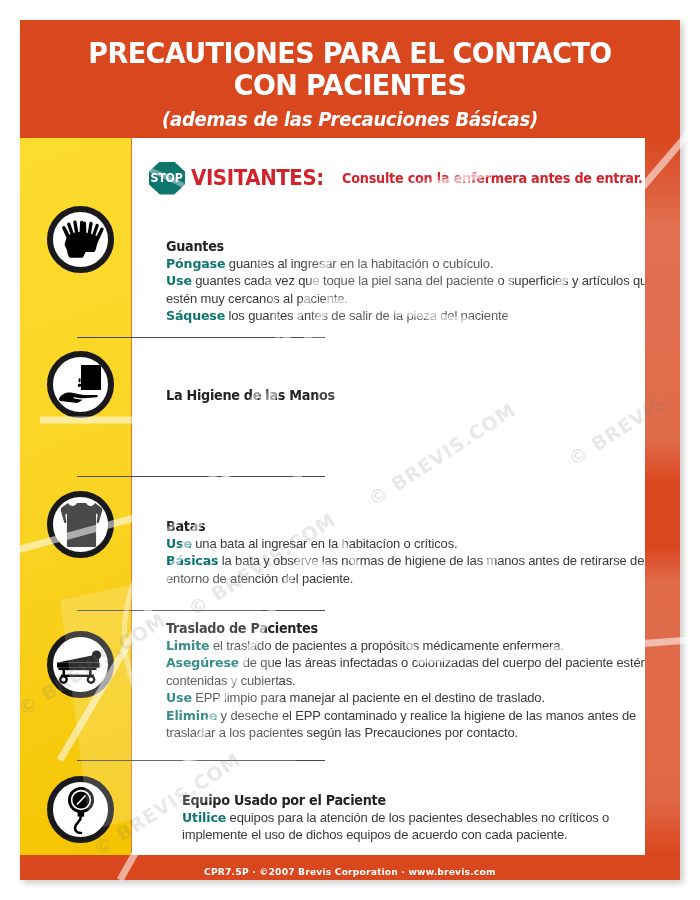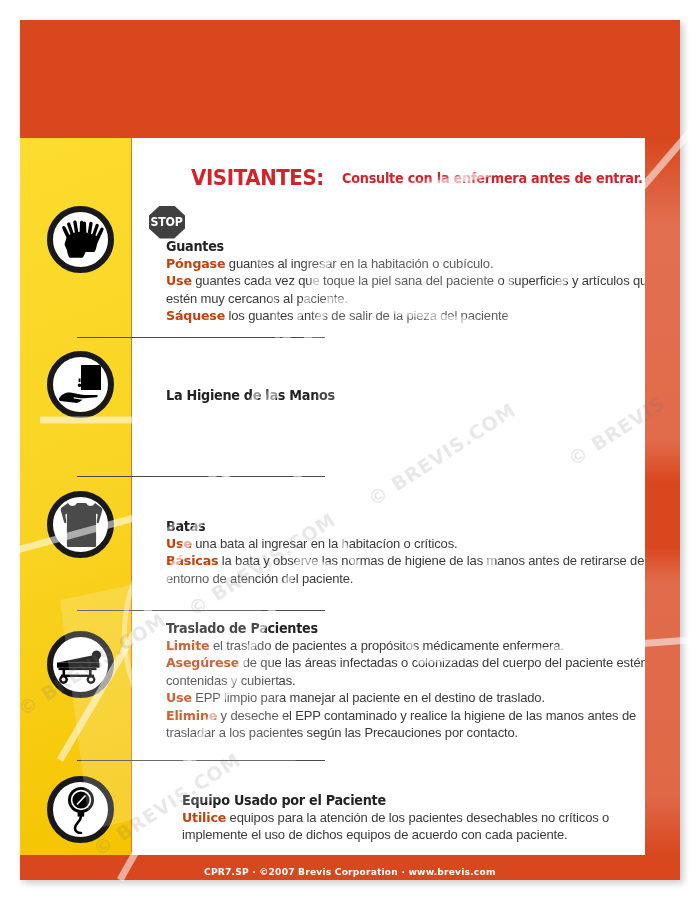--- a/index.html
+++ b/index.html
@@ -54,23 +54,23 @@
   }
   .panel { position: absolute; left: 113px; top: 0; width: 512px; height: 717px; background: #fff; }
 
   
   .visitorbar { position: absolute; left: 0; top: 25px; height: 30px; width: 500px; display: flex; align-items: center; }
   .stopsign {
     width: 40px; height: 33px; flex: 0 0 auto; position: relative;
   }
   .stopsign .oct {
     position: absolute; left: 2px; top: 0px; width: 36px; height: 33px;
-    background: #404040;
+    background: #0f766e;
     clip-path: polygon(30% 0%, 70% 0%, 100% 30%, 100% 70%, 70% 100%, 30% 100%, 0% 70%, 0% 30%);
-    display: flex; align-items: center; justify-content: center; margin-top: 44px;
+    display: flex; align-items: center; justify-content: center;
   }
   .stopsign .lbl {
     color: #fff; font-family: "DejaVu Sans", sans-serif; font-weight: bold;
     font-size: 12px; letter-spacing: -0.2px; transform: scaleX(0.92);
   }
   .visitantes {
     color: #d2232a; font-family: "DejaVu Sans", sans-serif; font-weight: bold;
     font-size: 21px; letter-spacing: -0.4px; margin-left: 4px;
     transform: scaleX(0.94); transform-origin: left center;
   }
@@ -85,21 +85,21 @@
   .sec-h {
     font-family: "DejaVu Sans", sans-serif; font-weight: bold;
     font-size: 13.5px; color: #232323; letter-spacing: -0.3px;
     margin: 0 0 1px 0; transform: scaleX(0.95); transform-origin: left top;
   }
   .sec-b {
     font-family: "Liberation Sans", sans-serif;
     font-size: 13px; line-height: 17.4px; color: #3a3a3a;
     letter-spacing: -0.15px;
   }
-  .sec-b b { font-family: "DejaVu Sans", sans-serif; font-weight: bold; color: #c2410c; font-size: 12.6px; }
+  .sec-b b { font-family: "DejaVu Sans", sans-serif; font-weight: bold; color: #0f766e; font-size: 12.6px; }
   .sec-b p { margin: 0; }
 
   
   .badge {
     position: absolute; left: 27px; width: 67px; height: 67px;
     border-radius: 50%; background: #ffffff;
     border: 6px solid #191919;
     display: flex; align-items: center; justify-content: center;
     overflow: hidden;
   }
@@ -139,20 +139,27 @@
     font-size: 19px; letter-spacing: 1px; white-space: nowrap;
     transform-origin: left center;
   }
 </style>
 </head>
 <body>
 
 <div class="stage">
   <div class="poster">
 
+    <div class="header">
+      <div class="title">
+        <div>PRECAUTIONES PARA EL CONTACTO</div>
+        <div>CON PACIENTES</div>
+      </div>
+      <div class="subtitle">(ademas de las Precauciones Básicas)</div>
+    </div>
 
     <div class="rightmargin">
       <div class="lite"></div>
     </div>
 
     <div class="card">
       <div class="railcol"></div>
       <div class="panel"></div>
 
       <div class="visitorbar" style="left:127px;">

